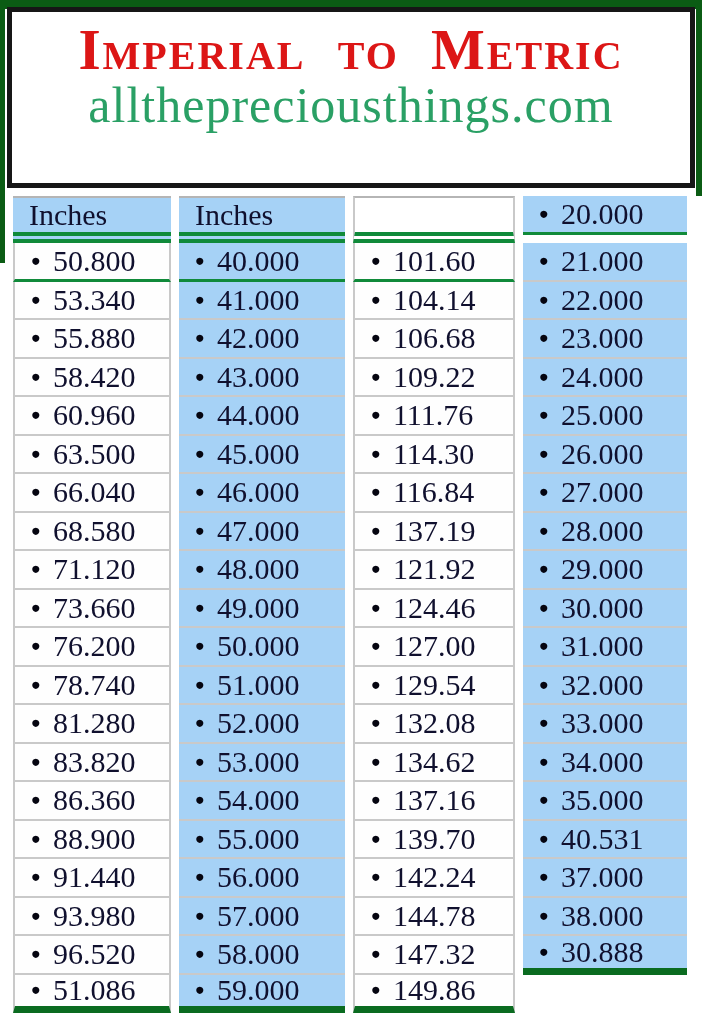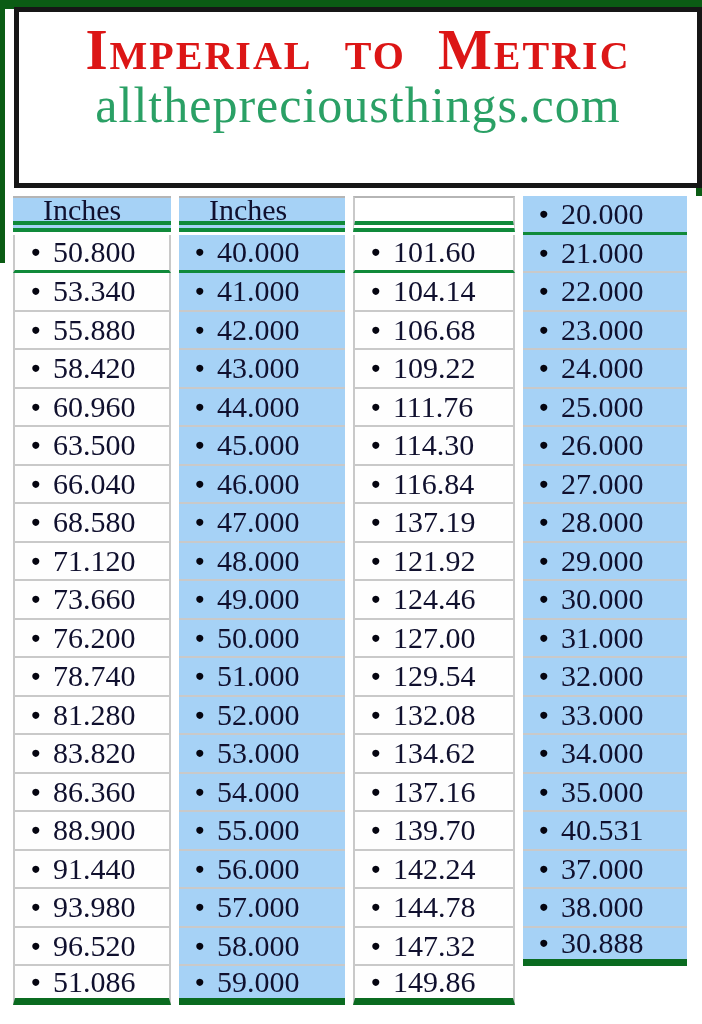--- a/index.html
+++ b/index.html
@@ -15,21 +15,21 @@
   html,body{margin:0;padding:0;background:#ffffff;}
   .screen{
     position:relative;width:702px;height:1024px;background:#ffffff;
     overflow:hidden;font-family:"Liberation Serif", serif;
   }
   .frame-top{position:absolute;left:0;top:0;width:702px;height:9px;background:var(--frame-green);}
   .frame-left{position:absolute;left:0;top:0;width:5px;height:263px;background:var(--frame-green);}
   .frame-right{position:absolute;right:0;top:0;width:6px;height:196px;background:var(--frame-green);}
 
   .title-box{
-    position:absolute;left:14px;top:7px;width:688px;height:181px;
+    position:absolute;left:7px;top:7px;width:688px;height:181px;
     box-sizing:border-box;border:5px solid #161616;background:#ffffff;
     text-align:center;padding-top:8px;
   }
   .title-line{
     font-weight:bold;font-variant:small-caps;color:var(--red);
     font-size:57px;line-height:1.05;letter-spacing:2px;word-spacing:16px;
   }
   .site-line{
     color:var(--site-green);font-size:50px;line-height:1.0;letter-spacing:1px;
   }
@@ -39,22 +39,22 @@
     display:grid;grid-template-columns:158px 166px 162px 164px;column-gap:8px;
     color:var(--text-dark);font-size:30px;
   }
   .cell{
     box-sizing:border-box;height:38.5px;display:flex;align-items:center;
     border-bottom:2px solid var(--gray);padding-left:16px;white-space:nowrap;
   }
   .cell.blue{background:var(--blue);}
   .cell.white{background:#fefefe;border-left:2px solid var(--gray);border-right:2px solid var(--gray);}
   .cell.head{
-    height:36px;border-top:2px solid #b5b5b5;border-bottom:11px double var(--green);
-    padding-left:30px;font-size:30px;align-items:center;
+    height:47px;border-top:2px solid #b5b5b5;border-bottom:11px double var(--green);
+    padding-left:16px;font-size:30px;align-items:center;
   }
   .cell.head.white{background:#ffffff;}
   .cell.first{border-bottom:3px solid var(--green);}
   .cell.last{border-bottom:7px solid var(--dark-green);}
   .bullet{font-size:0.55em;margin-right:12px;color:#050510;line-height:1;}
 </style>
 </head>
 <body>
 
 <div class="screen">

